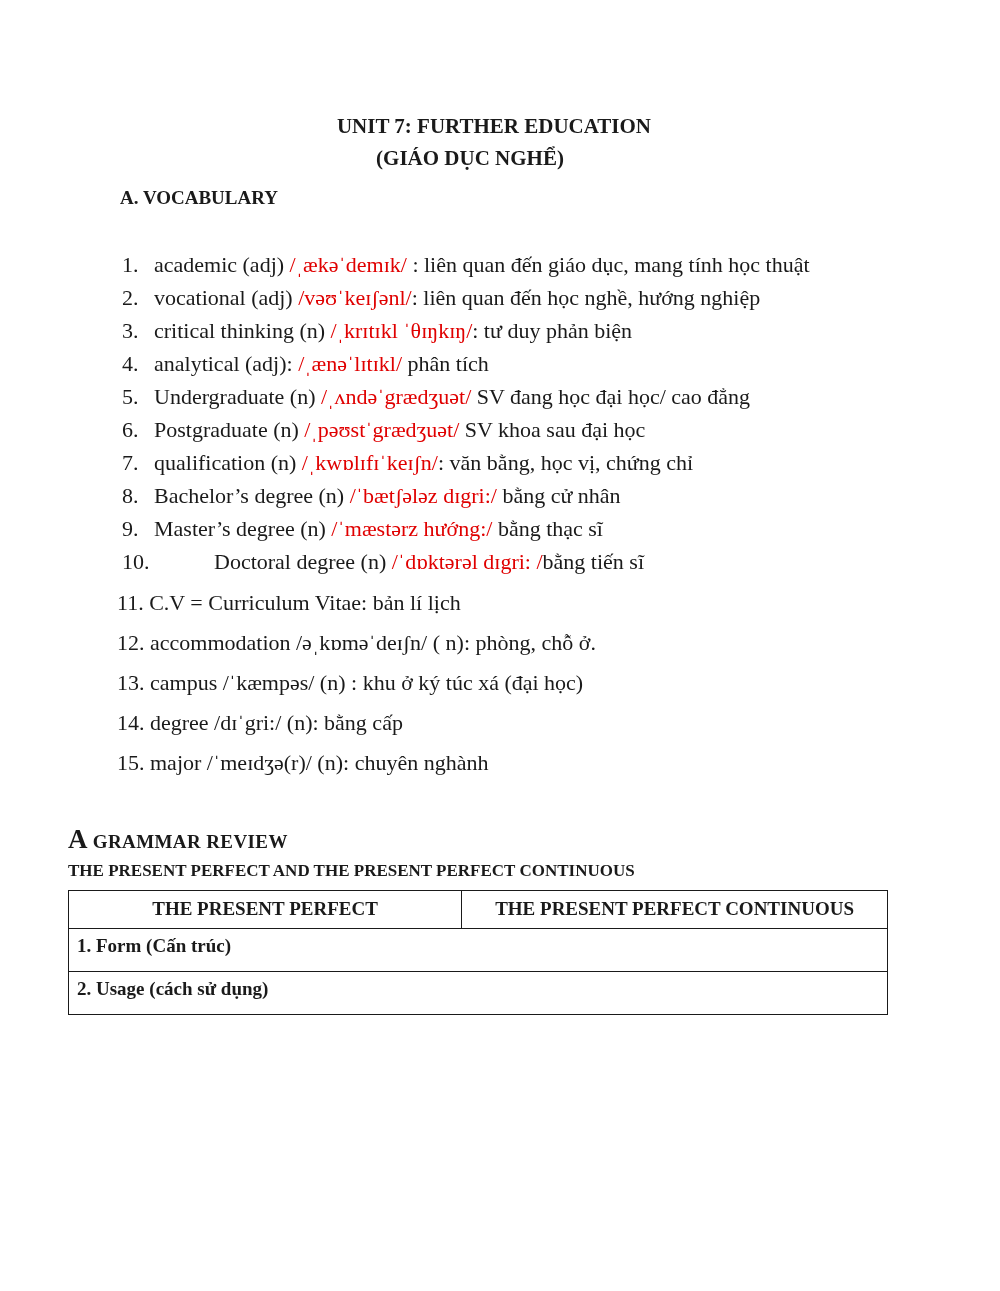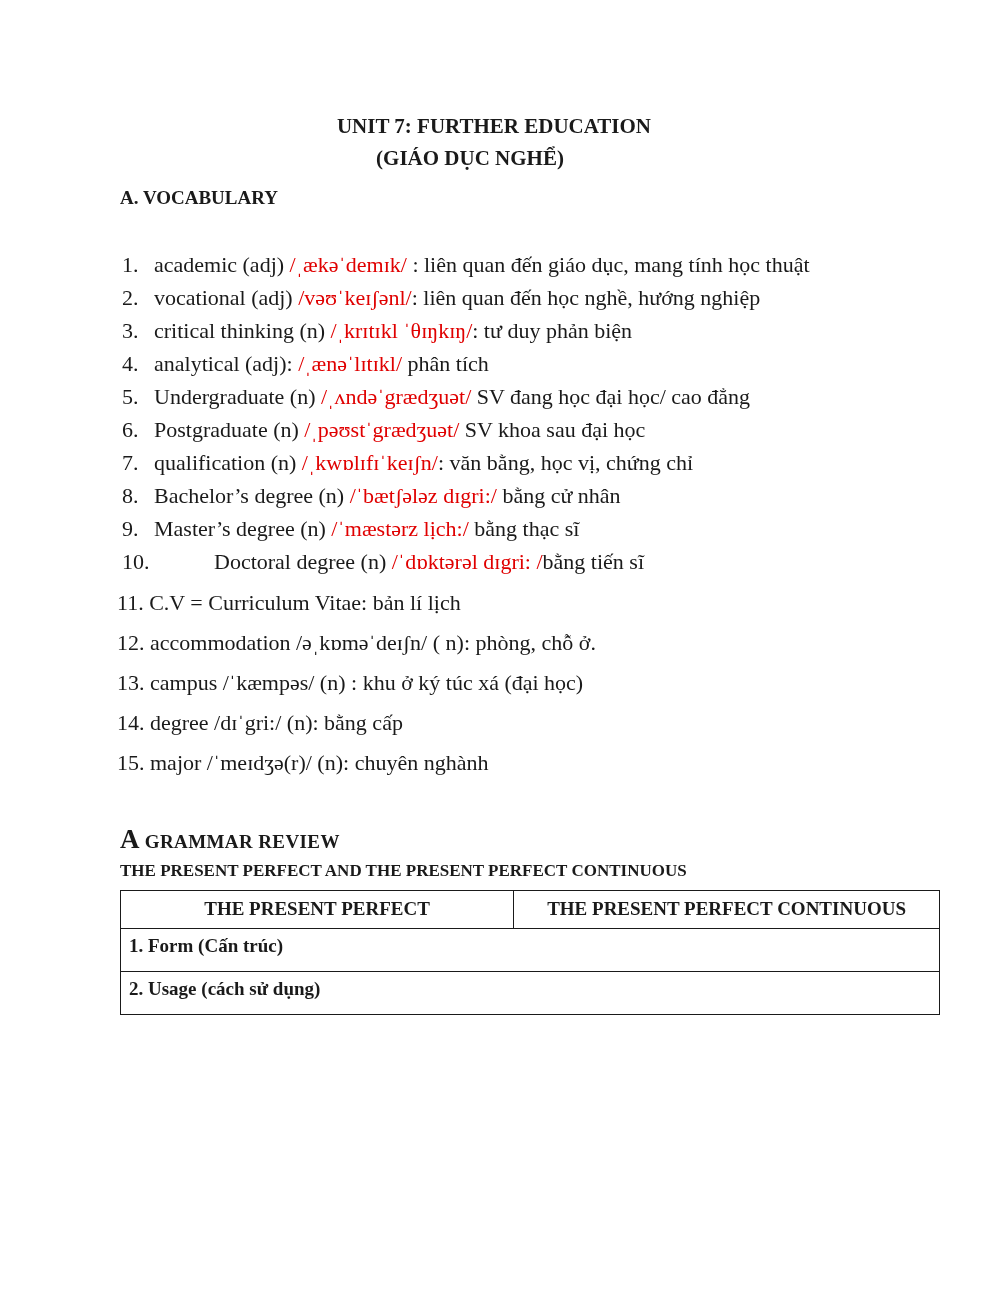--- a/index.html
+++ b/index.html
@@ -25,21 +25,21 @@
   .vocab-item .entry{flex:1;}
   .vocab-item.tabbed .num{flex:0 0 34px;}
   .vocab-item.tabbed .entry{margin-left:58px;}
   .ipa{color:var(--ipa-red,#e00000);}
 
   
   .plain-list{margin:8px 0 0 117px;width:830px;font-size:22px;line-height:33px;}
   .plain-item{margin-bottom:7px;}
 
   
-  .grammar{margin:46px 0 0 120px;width:822px;}
+  .grammar{margin:46px 0 0 68px;width:822px;}
   .grammar-heading{font-weight:bold;font-size:19px;letter-spacing:.4px;line-height:28px;}
   .grammar-heading .big-a{font-size:27px;letter-spacing:0;}
   .grammar-subheading{font-weight:bold;font-size:17px;line-height:26px;margin-top:2px;}
 
   table.grammar-table{border-collapse:collapse;width:820px;margin-top:6px;table-layout:fixed;}
   table.grammar-table td{border:1.6px solid #1a1a1a;font-size:19px;vertical-align:top;}
   .col-left{width:48%;}
   .col-right{width:52%;}
   td.th-cell{font-weight:bold;text-align:center;padding:7px 4px 8px;}
   td.label-cell{font-weight:bold;padding:6px 8px 14px;}
@@ -84,21 +84,21 @@
     <div class="vocab-item">
       <span class="num">7.</span>
       <span class="entry"><span>qualification (n) </span><span class="ipa">/ˌkwɒlɪfɪˈkeɪʃn/</span><span>: văn bằng, học vị, chứng chỉ</span></span>
     </div>
     <div class="vocab-item">
       <span class="num">8.</span>
       <span class="entry"><span>Bachelor’s degree (n) </span><span class="ipa">/ˈbætʃələz dɪgri:/</span><span> bằng cử nhân</span></span>
     </div>
     <div class="vocab-item">
       <span class="num">9.</span>
-      <span class="entry"><span>Master’s degree (n) </span><span class="ipa">/ˈmæstərz lịch:/</span><span>  bằng thạc sĩ</span></span>
+      <span class="entry"><span>Master’s degree (n) </span><span class="ipa">/ˈmæstərz hướng:/</span><span>  bằng thạc sĩ</span></span>
     </div>
     <div class="vocab-item tabbed">
       <span class="num">10.</span>
       <span class="entry"><span>Doctoral degree (n) </span><span class="ipa">/ˈdɒktərəl dɪgri: /</span><span>bằng tiến sĩ</span></span>
     </div>
   </div>
 
   <div class="plain-list">
     <div class="plain-item"><span>11.</span> <span>C.V = Curriculum Vitae: bản lí lịch</span></div>
     <div class="plain-item"><span>12.</span> <span>accommodation /əˌkɒməˈdeɪʃn/  ( n): phòng, chỗ ở.</span></div>

